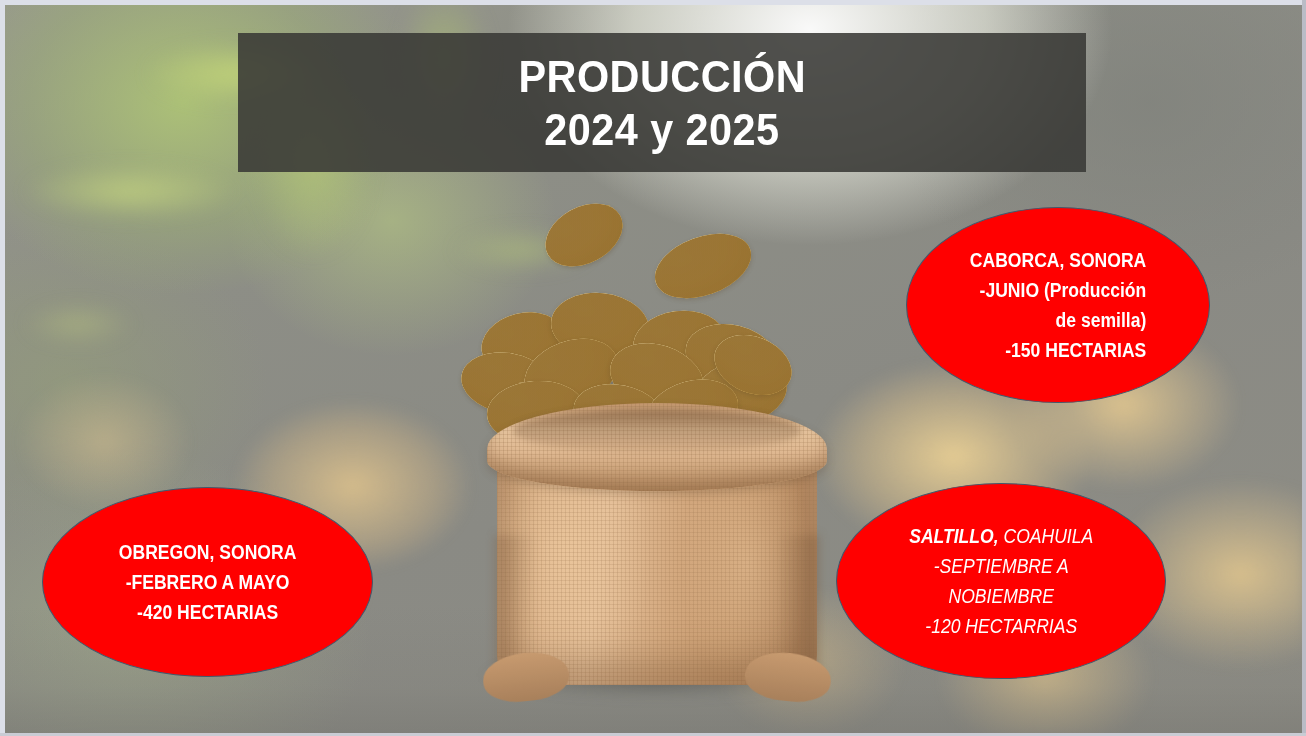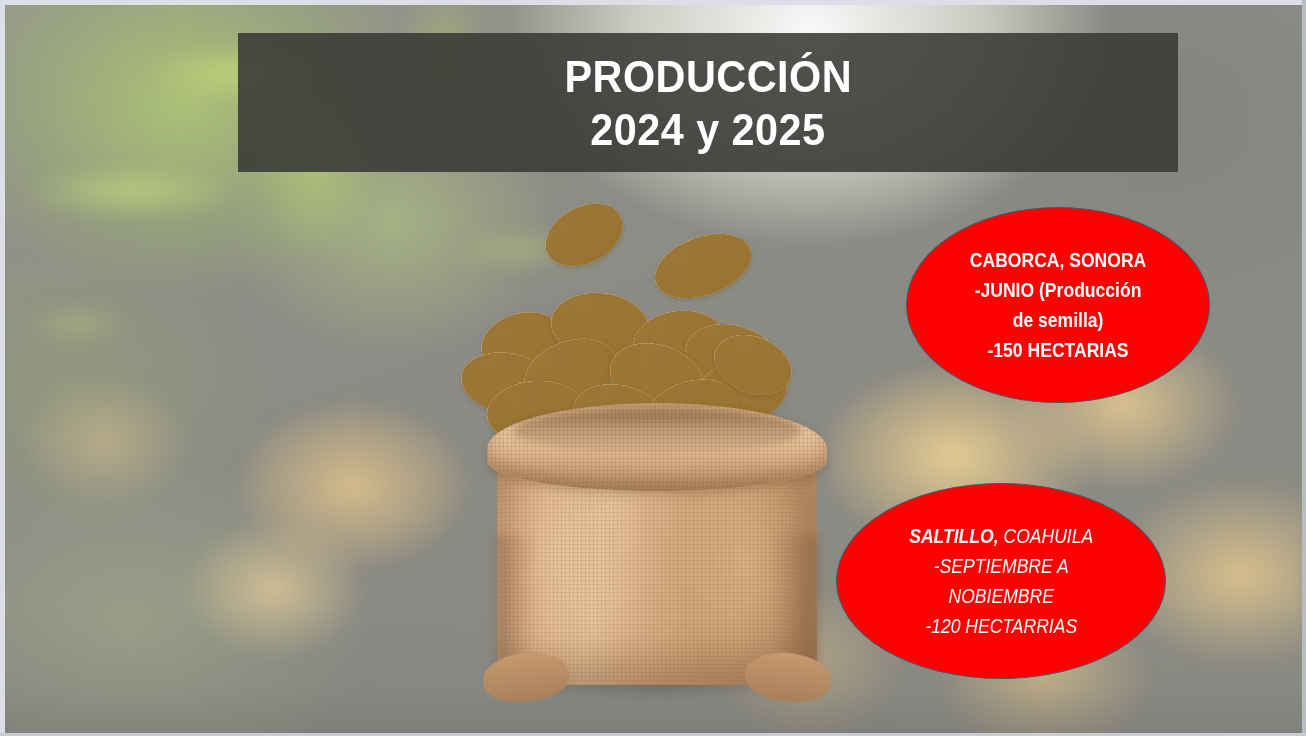--- a/index.html
+++ b/index.html
@@ -130,21 +130,21 @@
     background:
       radial-gradient(circle 1.6px at 30% 40%, rgba(150,112,48,0.55) 0 100%),
       radial-gradient(circle 1.4px at 58% 28%, rgba(150,112,48,0.45) 0 100%),
       radial-gradient(circle 1.5px at 70% 62%, rgba(150,112,48,0.5) 0 100%),
       radial-gradient(circle 1.3px at 44% 72%, rgba(150,112,48,0.42) 0 100%),
       radial-gradient(circle 1.2px at 22% 62%, rgba(150,112,48,0.4) 0 100%);
   }
 
   
   #title-banner {
-    position:absolute; left:238px; top:33px; width:940px; height:139px;
+    position:absolute; left:238px; top:33px; width:848px; height:139px;
     background:rgba(57,57,53,0.88);
     display:flex; flex-direction:column;
     align-items:center; justify-content:center;
   }
   .title-line {
     color:#ffffff;
     font-family:"Liberation Sans", sans-serif;
     font-weight:bold;
     font-size:45px;
     line-height:53px;
@@ -169,21 +169,21 @@
     font-size:19.5px;
     line-height:30px;
     font-weight:bold;
     transform:scaleX(0.90);
     white-space:nowrap;
   }
   .callout-text .reg { font-weight:normal; }
   .callout-text .ln { display:block; }
 
   #callout-tapalpa { left:46px;  top:207px; width:327px; height:196px; }
-  #callout-caborca { left:906px; top:207px; width:304px; height:196px; }
+  #callout-caborca { left:906px; top:207px; width:304px; height:196px;text-align:right; }
   #callout-obregon { left:42px;  top:487px; width:331px; height:190px; }
   #callout-saltillo{ left:836px; top:483px; width:330px; height:196px;font-style:italic; }
 </style>
 </head>
 <body>
 
 <div id="slide">
 
   <div class="bg-layer bg-base"></div>
   <div class="bg-layer bg-potato-blobs"></div>
@@ -228,20 +228,27 @@
 
   <div class="callout" id="callout-caborca">
     <div class="callout-text">
       <span class="ln">CABORCA, SONORA</span>
       <span class="ln">-JUNIO (Producción</span>
       <span class="ln">de semilla)</span>
       <span class="ln">-150 HECTARIAS</span>
     </div>
   </div>
 
+  <div class="callout" id="callout-obregon">
+    <div class="callout-text">
+      <span class="ln">OBREGON, SONORA</span>
+      <span class="ln">-FEBRERO A MAYO</span>
+      <span class="ln">-420 HECTARIAS</span>
+    </div>
+  </div>
 
   <div class="callout" id="callout-saltillo">
     <div class="callout-text">
       <span class="ln"><span>SALTILLO,</span><span class="reg"> COAHUILA</span></span>
       <span class="ln reg">-SEPTIEMBRE A</span>
       <span class="ln reg">NOBIEMBRE</span>
       <span class="ln reg">-120 HECTARRIAS</span>
     </div>
   </div>
 

